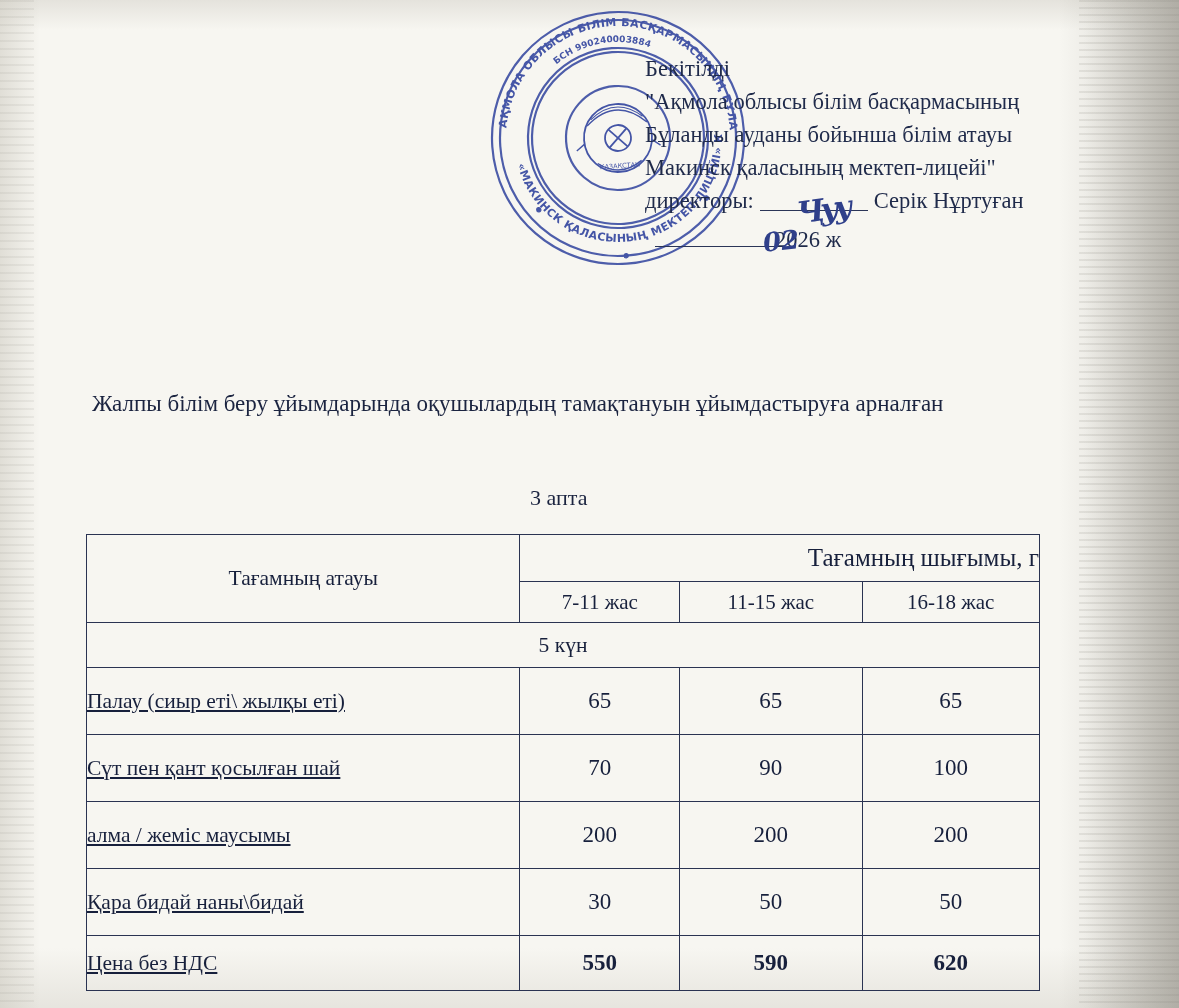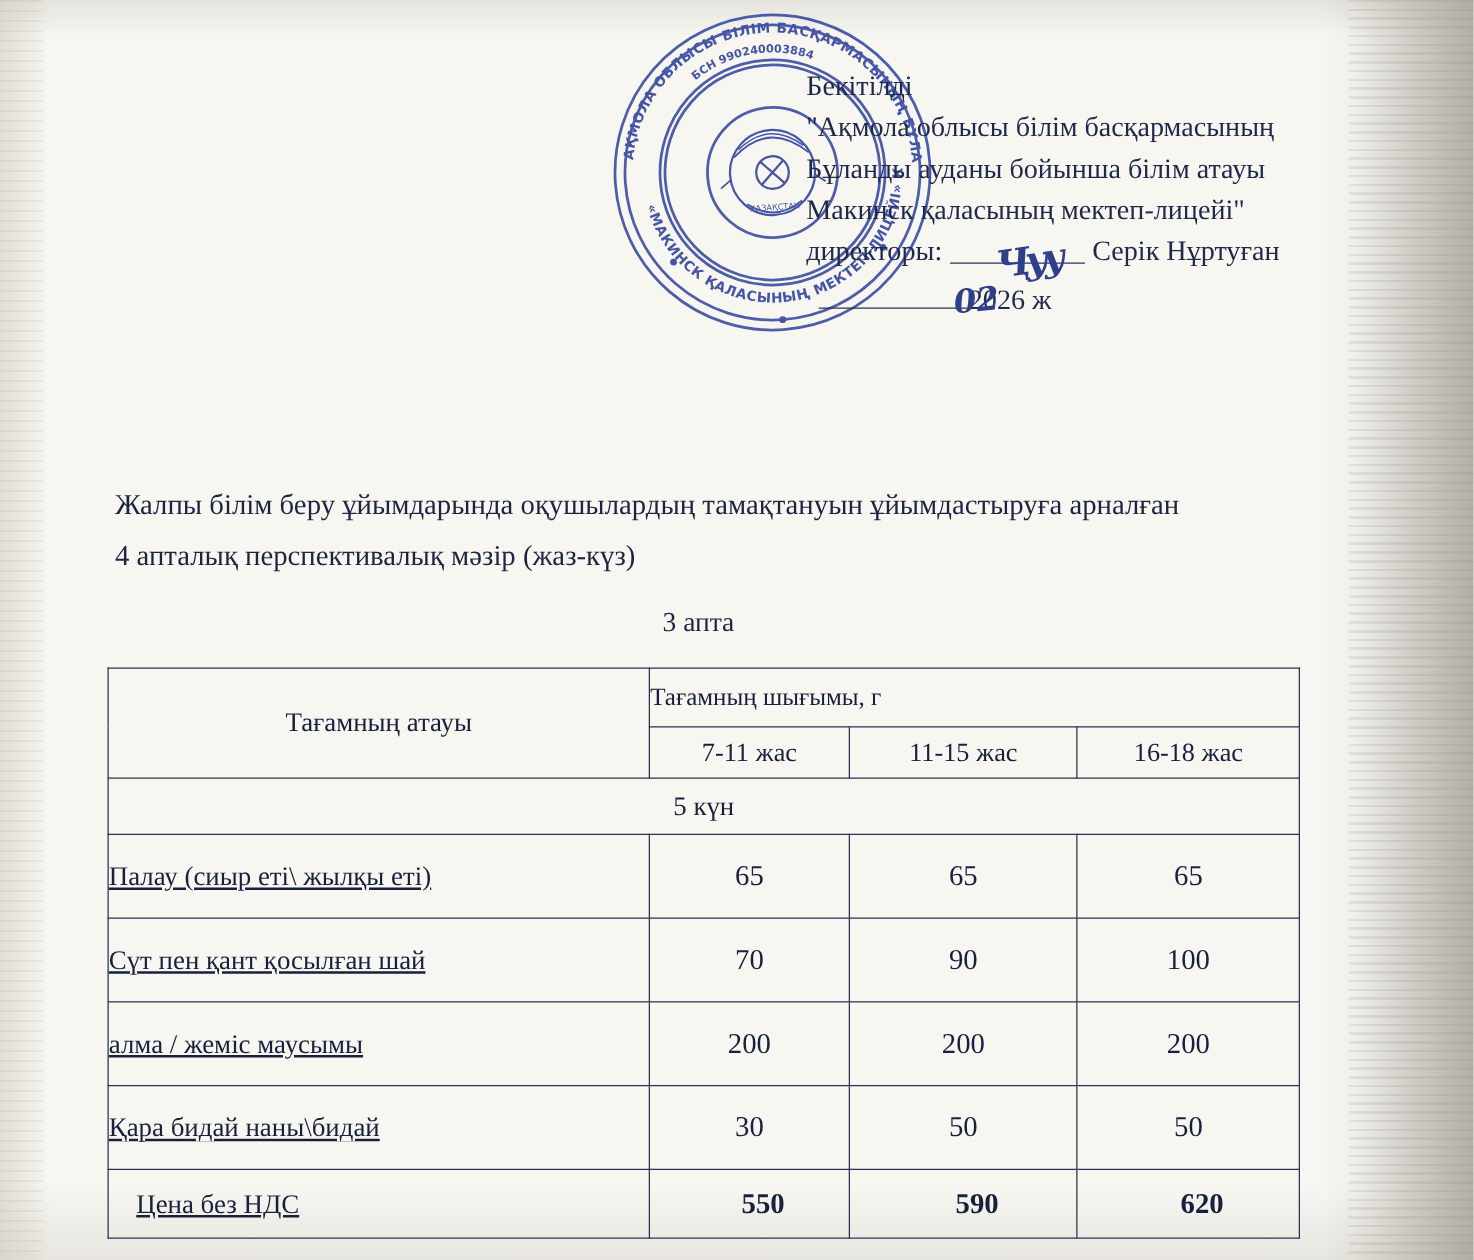--- a/index.html
+++ b/index.html
@@ -178,23 +178,23 @@
   }
   th.head-name {
     height: 46px;
     text-align: center;
     font-weight: bold;
     font-size: 21.5px;
     width: 436px;
   }
   th.head-yield {
     height: 46px;
-    text-align: left;
+    text-align: right;
     font-weight: bold;
-    font-size: 20px;
+    font-size: 25px;
     margin-left: 27px;
   }
   th.age {
     height: 40px;
     font-weight: bold;
     font-size: 21px;
   }
   td.day-cell {
     height: 44px;
     text-align: center;
@@ -210,21 +210,20 @@
     text-decoration: underline;
   }
   td.val {
     height: 66px;
     text-align: center;
     font-size: 23px;
   }
   tr.total td.dish, tr.total td.val {
     height: 54px;
     font-weight: bold;
-    padding-left: 22px;
   }
   tr.total td.dish { font-weight: normal; }
   .col-a { width: 160px; }
   .col-b { width: 183px; }
   .col-c { width: 178px; }
 </style>
 </head>
 <body>
 
 <div class="page">
@@ -289,21 +288,20 @@
     <div class="date-row">
       <span class="date-underline"></span>
       <span>2026 ж</span>
     </div>
   </div>
 
   <div class="handwriting hw-sign">Ҷуу</div>
   <div class="handwriting hw-date">02</div>
 
   <div class="doc-title1">Жалпы білім беру ұйымдарында оқушылардың тамақтануын ұйымдастыруға арналған</div>
-  <div class="doc-title2">4 апталық перспективалық мәзір (жаз-күз)</div>
   <div class="week-label">3 апта</div>
 
   <table class="menu">
     <tbody>
       <tr>
         <th class="head-name" rowspan="2">Тағамның атауы</th>
         <th class="head-yield" colspan="3">Тағамның шығымы, г</th>
       </tr>
       <tr>
         <th class="age col-a">7-11 жас</th>

